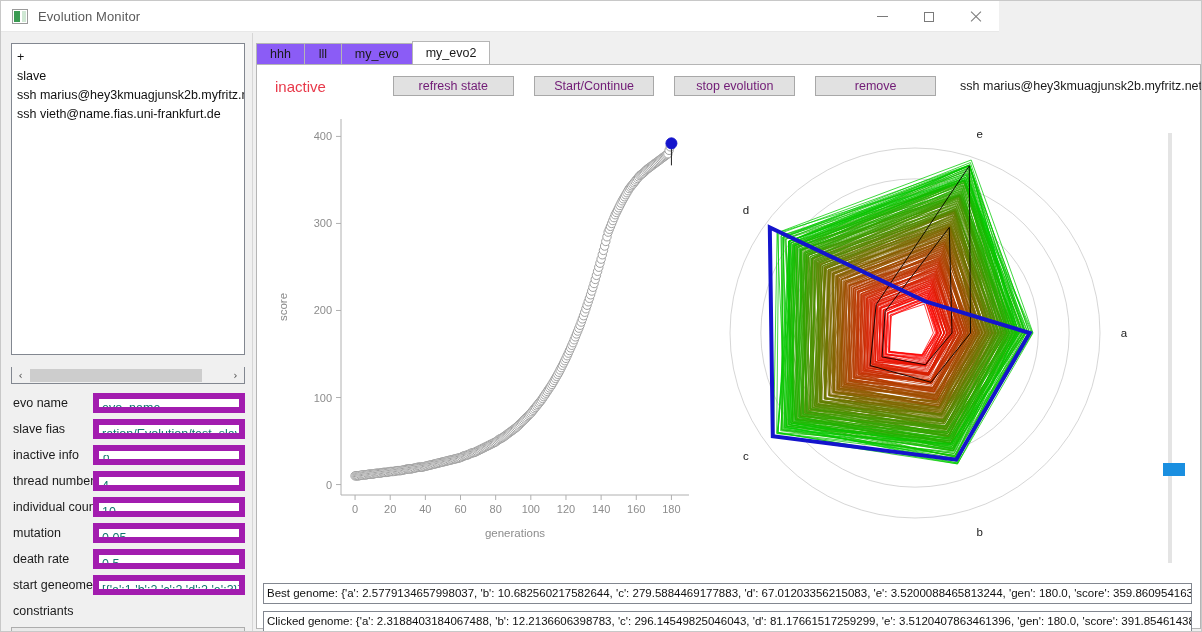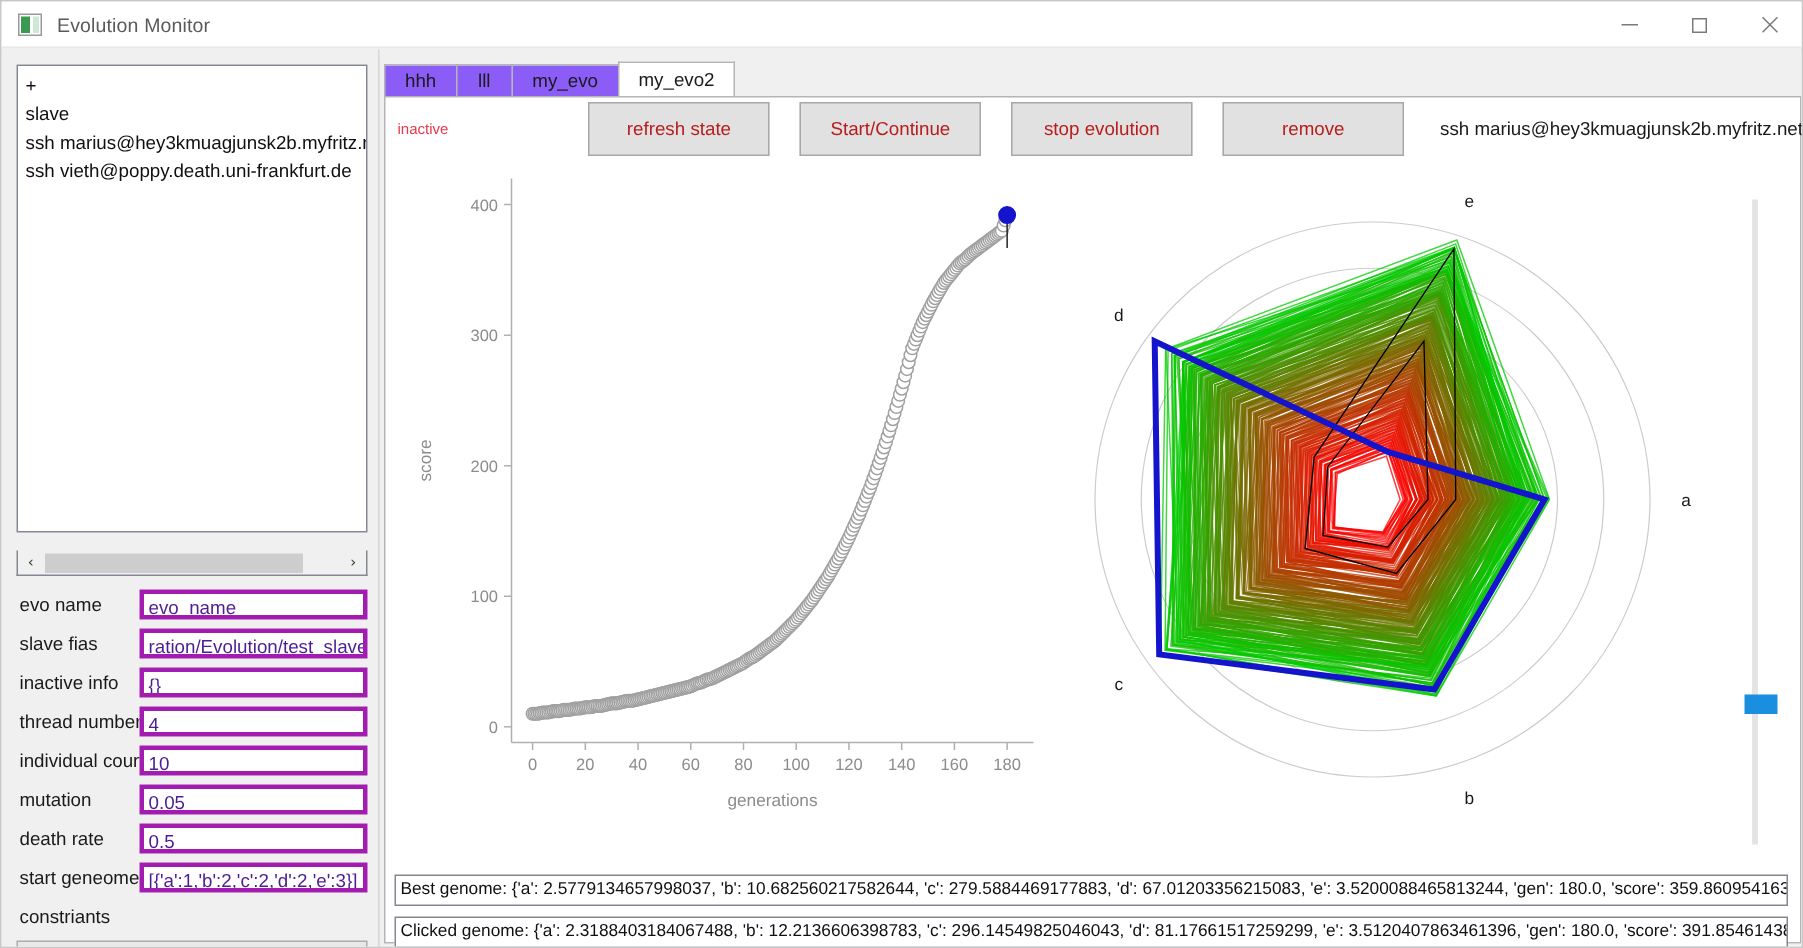--- a/index.html
+++ b/index.html
@@ -16,21 +16,21 @@
     position: relative;
     width: 1202px; height: 632px;
     background: #f0f0f0;
     border: 1px solid #c8c8c8;
     overflow: hidden;
   }
 
   
   #title-bar {
     position: absolute; left: 0; top: 0;
-    width: 1202px; height: 31px;
+    width: 998px; height: 31px;
     background: #ffffff;
     border-bottom: 1px solid #e8e8e8;
     display: flex; align-items: center;
   }
   #app-icon {
     width: 16px; height: 15px;
     margin-left: 11px; margin-right: 10px;
     border: 1px solid #9a9a9a;
     background: #ffffff;
     display: flex; align-items: stretch;
@@ -103,22 +103,22 @@
   .form-row {
     display: flex; align-items: center;
     height: 20px; margin-bottom: 6px;
   }
   .form-label {
     width: 82px; font-size: 12.5px; color: #1a1a1a;
     padding-left: 2px; white-space: nowrap;
   }
   .form-input {
     flex: 1; height: 20px;
-    background: #ffffff; border: 3px solid #a21caf;
-    font-size: 12.5px; color: #4c1d95;
+    background: #ffffff; border: 6px solid #a21caf;
+    font-size: 12.5px; color: #0f766e;
     padding: 0 3px; line-height: 18px;
     white-space: nowrap; overflow: hidden;
   }
   #add-button {
     margin-top: 5px; width: 234px; height: 21px;
     background: #e9e9e9; border: 1px solid #adadad;
     font-size: 12.5px; color: #1a1a1a;
     display: flex; align-items: center; justify-content: center;
   }
 
@@ -157,27 +157,27 @@
     border: 1px solid #b5b5b5;
   }
 
   
   #toolbar {
     position: absolute; left: 0; top: 8px;
     width: 945px; height: 26px;
     display: flex; align-items: center;
   }
   #state-label {
-    width: 148px; padding-left: 8px;
-    font-size: 10px; color: #e8394a;
+    width: 148px; padding-left: 18px;
+    font-size: 15px; color: #e8394a;
   }
   .tool-btn {
-    height: 36px; width: 133px; margin-right: 20px;
+    height: 20px; width: 133px; margin-right: 20px;
     background: #e1e1e1; border: 1px solid #a8a8a8;
-    font-size: 12.5px; color: #b91c1c;
+    font-size: 12.5px; color: #701a75;
     display: flex; align-items: center; justify-content: center;
   }
   #conn-label {
     font-size: 12.5px; color: #1a1a1a; margin-left: 4px; white-space: nowrap;
   }
 
   
   #plots {
     position: absolute; left: 0; top: 40px;
     width: 945px; height: 470px;
@@ -239,21 +239,21 @@
       <span class="x"></span>
     </span>
   </div>
 
   <div id="left-panel">
 
     <div id="host-list">
       <div class="host-item">+</div>
       <div class="host-item">slave</div>
       <div class="host-item">ssh marius@hey3kmuagjunsk2b.myfritz.net</div>
-      <div class="host-item">ssh vieth@poppy.death.uni-frankfurt.de</div>
+      <div class="host-item">ssh vieth@name.fias.uni-frankfurt.de</div>
     </div>
 
     <div id="host-scroll">
       <span class="sb-arrow">‹</span>
       <span id="host-scroll-thumb"></span>
       <span class="spacer"></span>
       <span class="sb-arrow">›</span>
     </div>
 
     <div id="form-area">

